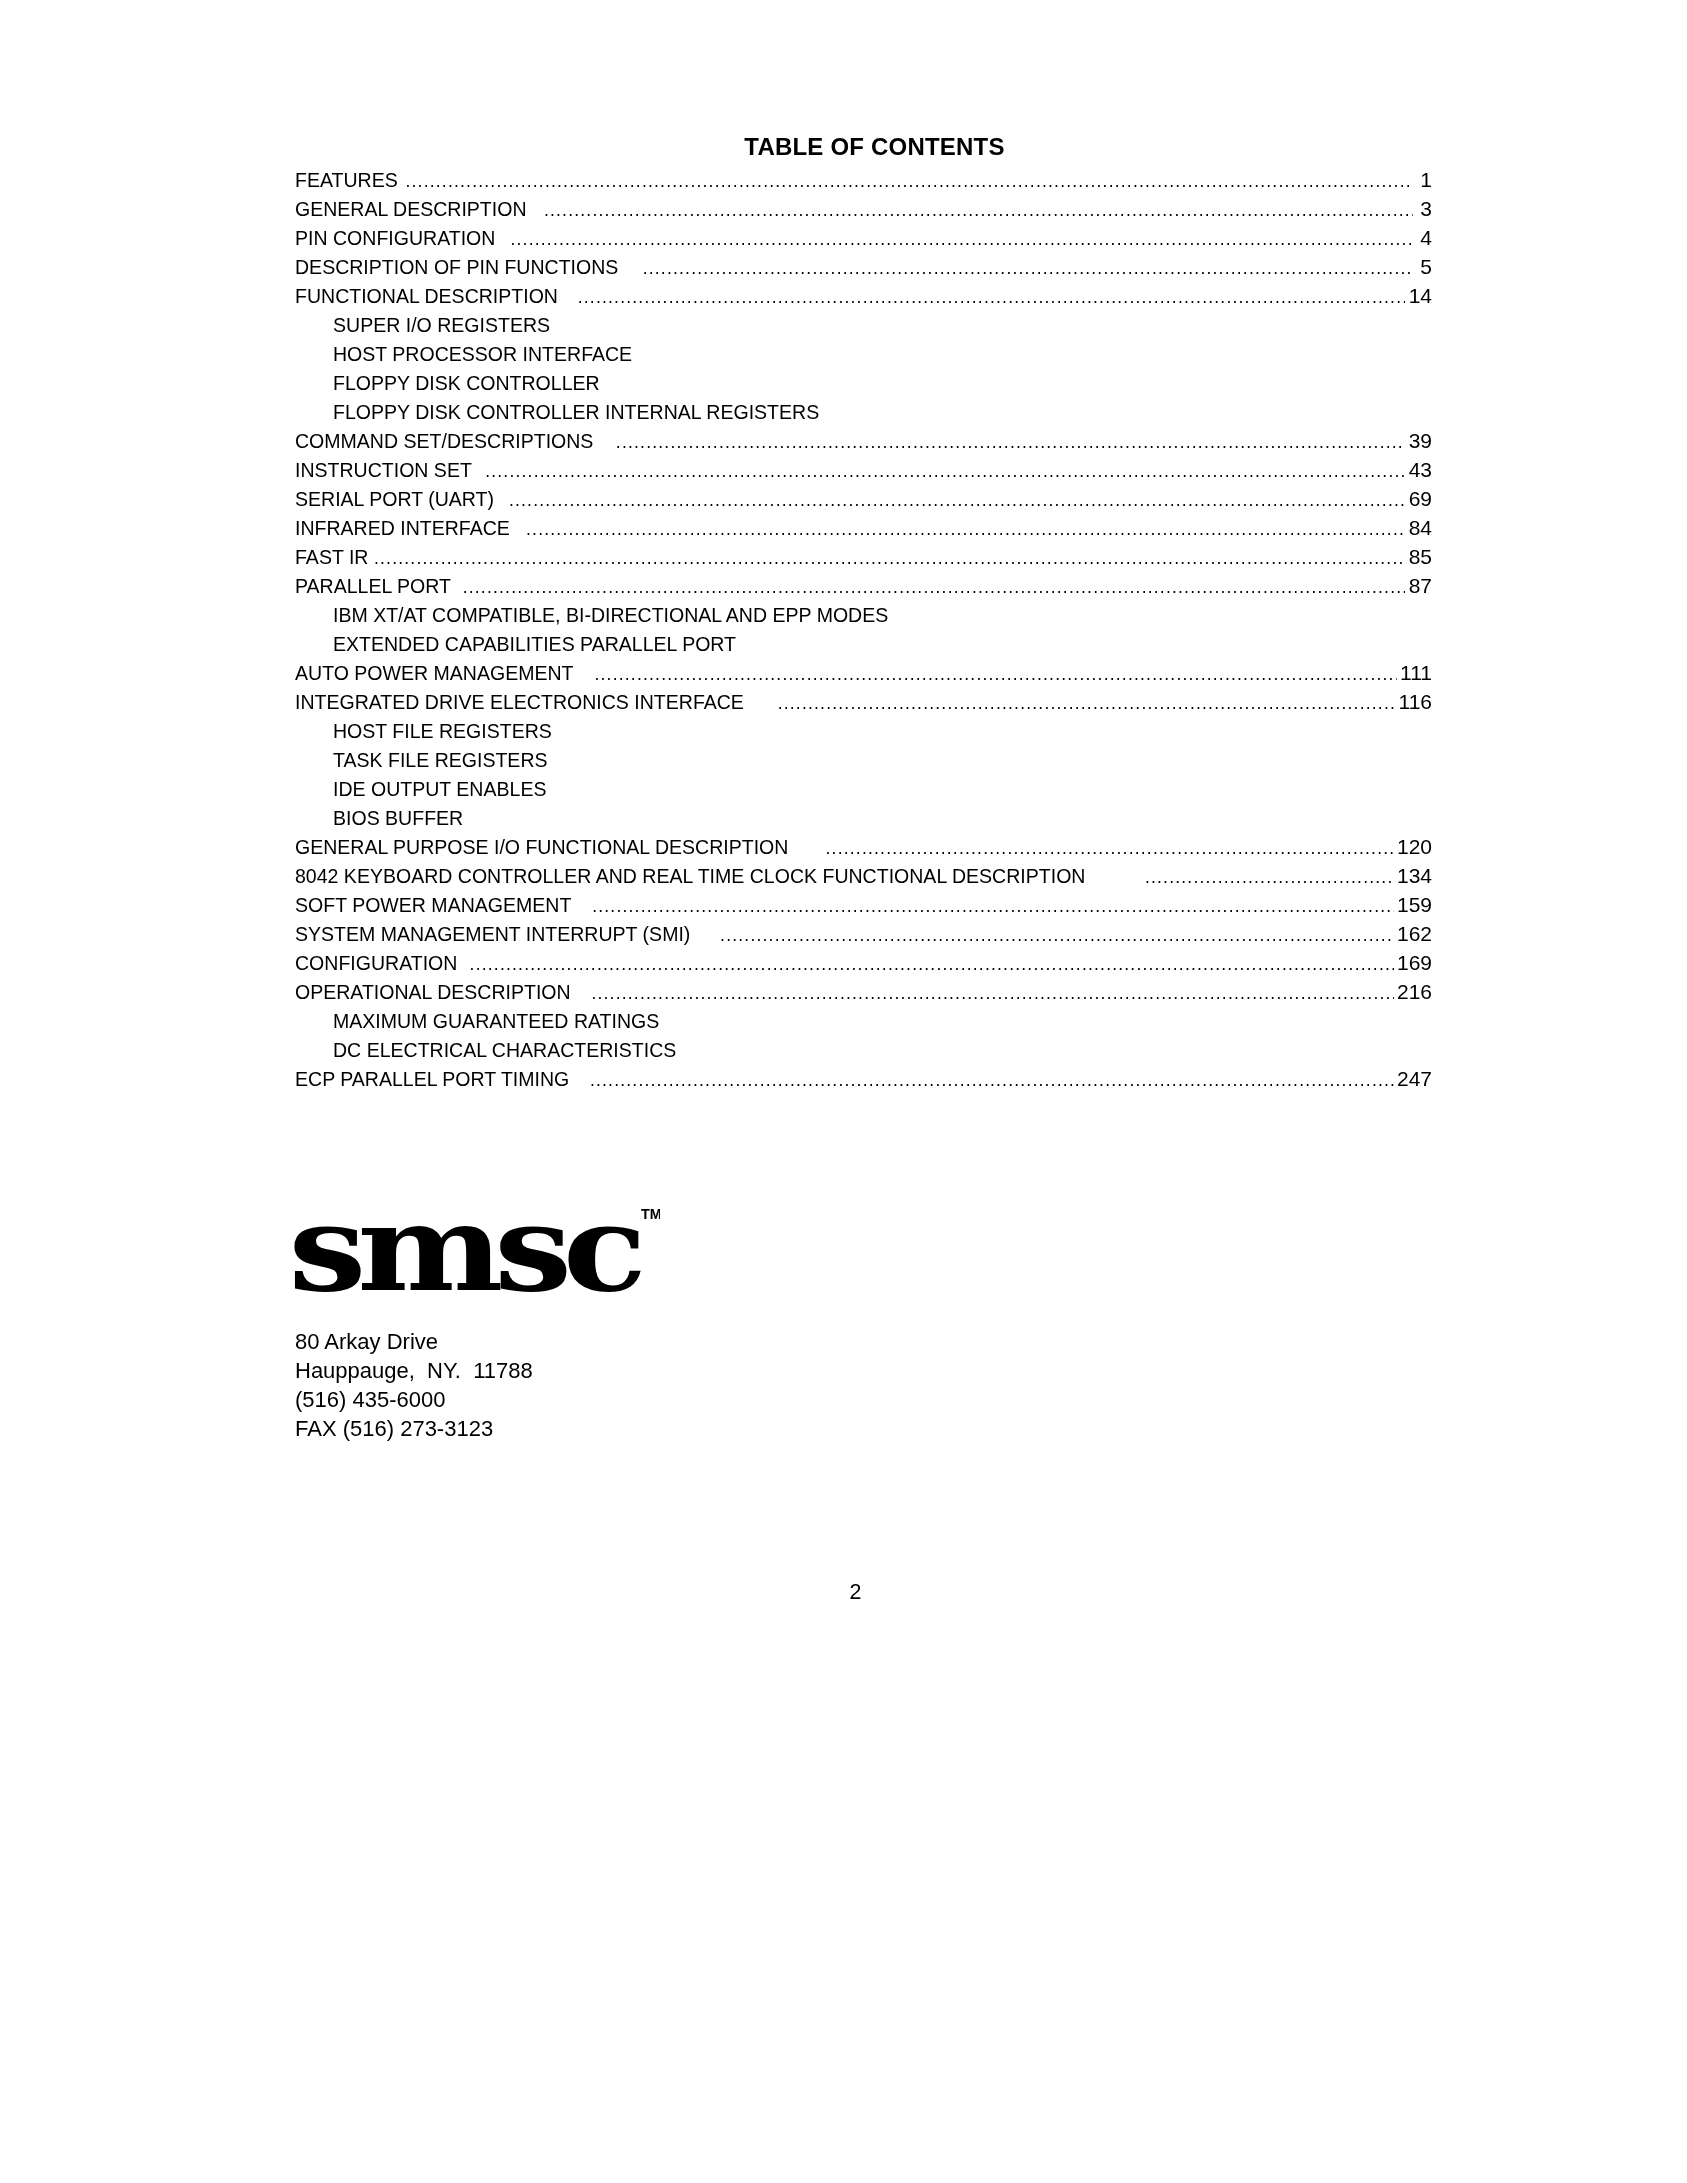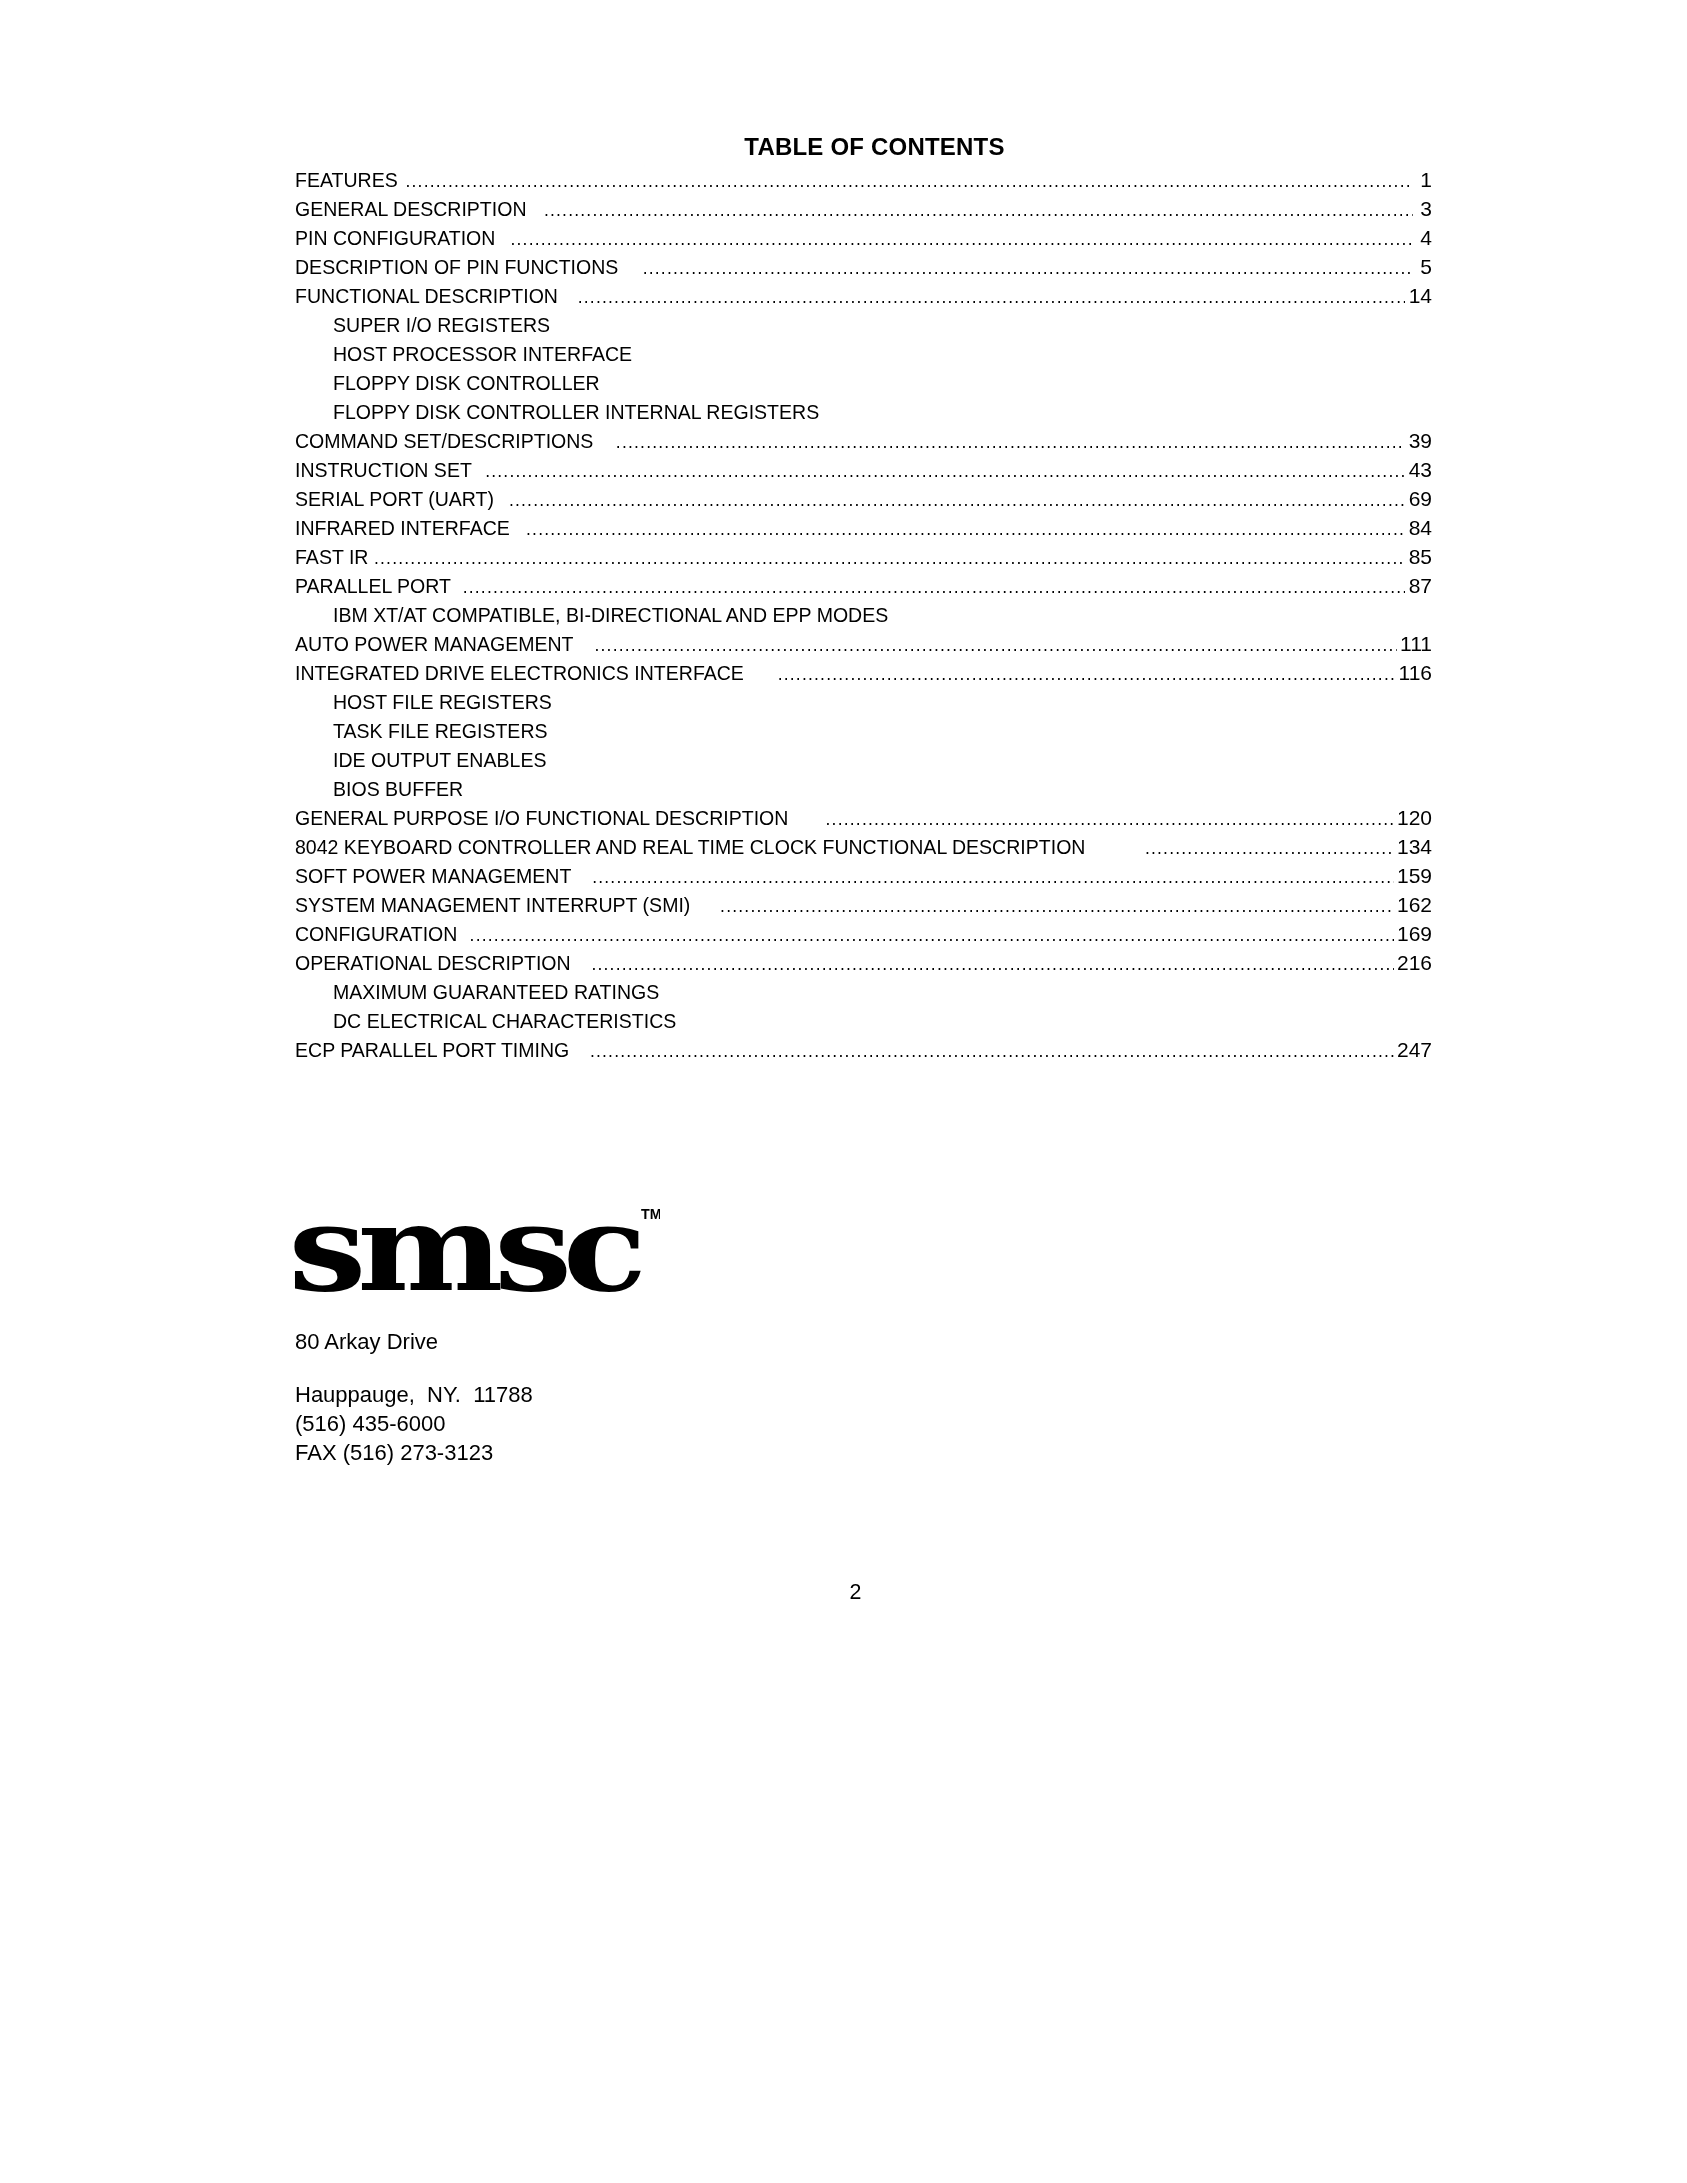--- a/index.html
+++ b/index.html
@@ -120,20 +120,25 @@
     <div class="toc-row">
         <span class="toc-label">PARALLEL PORT</span>
         <span class="toc-dots"></span>
         <span class="toc-page">87</span>
       </div>
     <div class="toc-row sub">
         <span class="toc-label">IBM XT/AT COMPATIBLE, BI-DIRECTIONAL AND EPP MODES</span>
         <span class="toc-dots"></span>
         <span class="toc-page">89</span>
       </div>
+    <div class="toc-row sub">
+        <span class="toc-label">EXTENDED CAPABILITIES PARALLEL PORT</span>
+        <span class="toc-dots"></span>
+        <span class="toc-page">95</span>
+      </div>
     <div class="toc-row">
         <span class="toc-label">AUTO POWER MANAGEMENT</span>
         <span class="toc-dots"></span>
         <span class="toc-page">111</span>
       </div>
     <div class="toc-row">
         <span class="toc-label">INTEGRATED DRIVE ELECTRONICS INTERFACE</span>
         <span class="toc-dots"></span>
         <span class="toc-page">116</span>
       </div>
@@ -206,21 +211,21 @@
 
   <div class="logo">
     <svg width="373" height="135" viewBox="0 0 470 170" xmlns="http://www.w3.org/2000/svg">
       <text x="2" y="120" font-family="'DejaVu Serif', serif" font-weight="bold" font-size="150" letter-spacing="-10" fill="#000" textLength="440" lengthAdjust="spacingAndGlyphs">smsc</text>
       <text x="446" y="30" font-family="'Liberation Sans', sans-serif" font-weight="bold" font-size="18" fill="#000">TM</text>
     </svg>
   </div>
 
   <div class="address">
     <div>80 Arkay Drive</div>
-    <div style="white-space: pre; margin-top: 24px;">Hauppauge,  NY.  11788</div>
+    <div style="white-space: pre;">Hauppauge,  NY.  11788</div>
     <div>(516) 435-6000</div>
     <div>FAX (516) 273-3123</div>
   </div>
 
   <div class="page-number">2</div>
 
 </div>
 
 
 </body></html>

